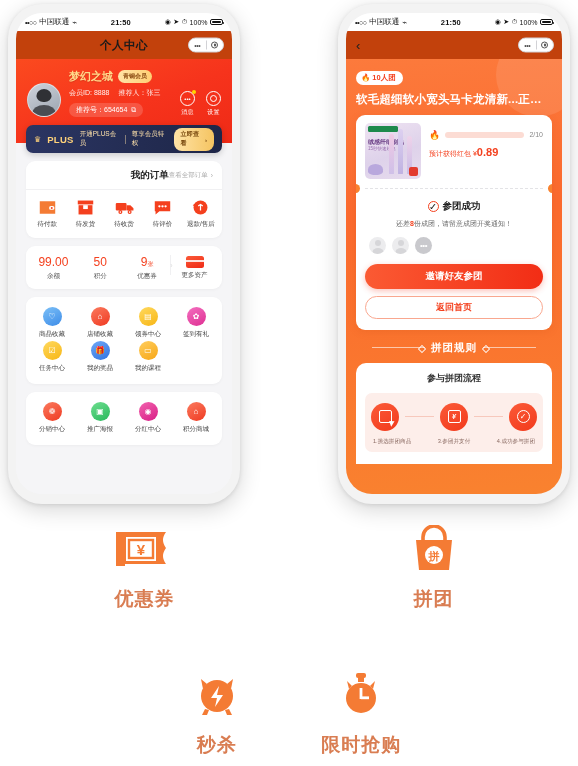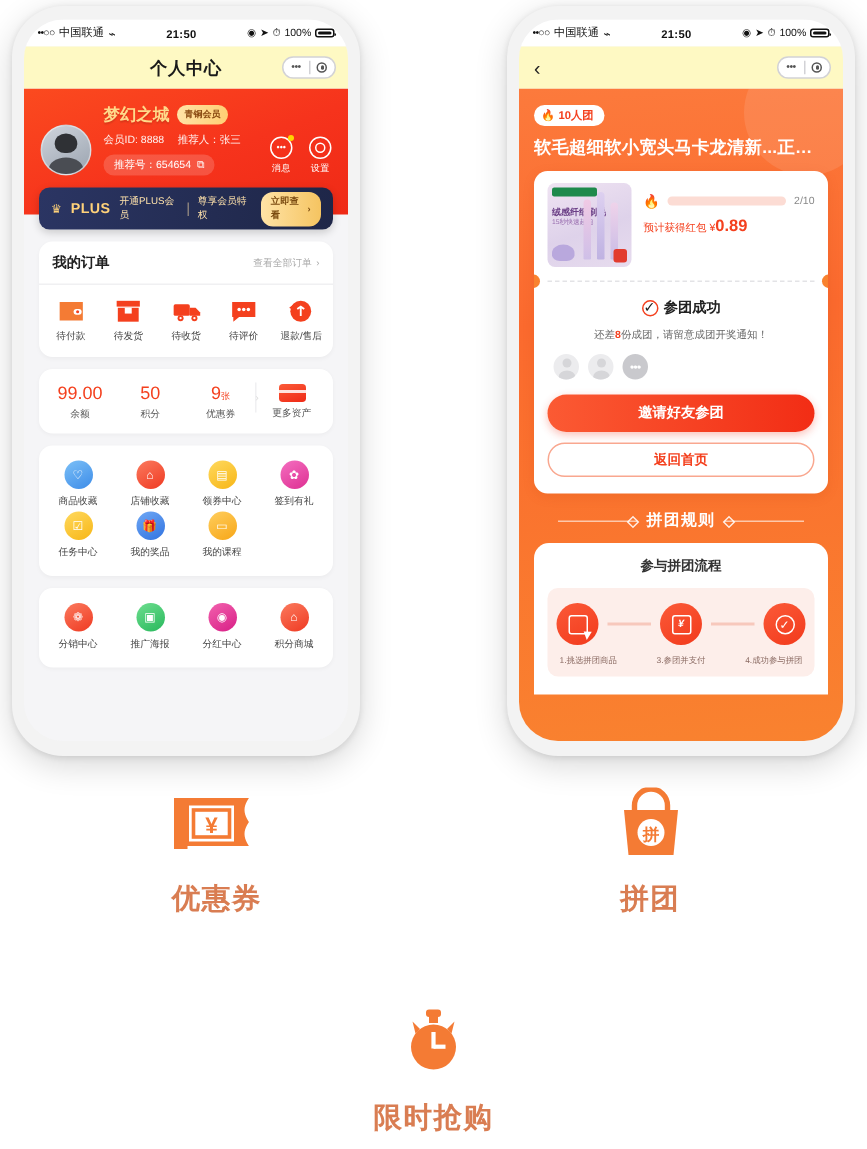--- a/index.html
+++ b/index.html
@@ -51,21 +51,21 @@
     position: relative; padding: 1px;
   }
   .sb-batt::after {
     content: ""; position: absolute; right: -2.2px; top: 1.8px;
     width: 1.2px; height: 2.6px; background: #111; border-radius: 0 1px 1px 0;
   }
   .sb-batt i { display: block; height: 100%; width: 100%; background: #111; border-radius: 1px; }
 
   
   .navbar {
-    height: 28px; background: #fef9c3;
+    height: 28px; background: #c2410c;
     display: flex; align-items: center;
     padding: 0 8px; position: relative;
   }
   .nav-title {
     position: absolute; left: 0; right: 0; text-align: center;
     font-size: 11.5px; font-weight: 700; color: #1a1a1a; letter-spacing: .5px;
   }
   .nav-back { font-size: 13px; color: #222; z-index: 2; padding-left: 2px; }
   .nav-caps {
     position: absolute; right: 8px; top: 50%; transform: translateY(-50%);
@@ -174,20 +174,21 @@
     width: 7px; height: 10px; border: 1.1px solid #fff; border-radius: 2px; display:block;
   }
   .bind-texts { flex: 1; min-width: 0; }
   .bind-title { font-size: 9px; font-weight: 700; color: #222; }
   .bind-desc { font-size: 6px; color: #a0a0a6; margin-top: 2.5px; }
   .chev { font-size: 8px; color: #c8c8cc; }
 
   .card-head {
     display: flex; align-items: center; padding: 8px 9px 7px;
     border-bottom: .7px solid #f0f0f2;
+    text-align: right;
   }
   .card-head .t { font-size: 9.5px; font-weight: 700; color: #222; flex: 1; }
   .card-head .more { font-size: 6.5px; color: #aaa; display:flex; align-items:center; gap:3px;}
 
   .order-row { display: flex; padding: 9px 2px 9px; }
   .order-item { flex: 1; text-align: center; }
   .order-item .lbl { font-size: 6.5px; color: #444; margin-top: 4px; display:block; }
   .oicon { width: 19px; height: 17px; margin: 0 auto; position: relative; }
 
   .asset-row { display: flex; align-items: flex-start; padding: 9px 4px 8px; }
@@ -750,20 +751,33 @@
       </div>
       <div class="flabel">拼团</div>
     </div>
   </div>
 
   <div class="frow frow2">
     <div class="spacer"></div>
     <div class="fcell">
       <div class="ficon">
         <svg width="52" height="48" viewBox="0 0 52 48">
+          <path class="svg-or" d="M10 8l6 5-4 5z"></path>
+          <path class="svg-or" d="M42 8l-6 5 4 5z"></path>
+          <circle cx="26" cy="25" r="16" class="svg-or"></circle>
+          <path class="svg-or" d="M14 38l-3 6h5l2-5z"></path>
+          <path class="svg-or" d="M38 38l3 6h-5l-2-5z"></path>
+          <path d="M28 15l-8 12h6l-2 9 8-12h-6z" fill="#fff"></path>
+        </svg>
+      </div>
+      <div class="flabel">秒杀</div>
+    </div>
+    <div class="fcell">
+      <div class="ficon">
+        <svg width="52" height="48" viewBox="0 0 52 48">
           <rect x="21" y="2" width="10" height="5" rx="2" class="svg-or"></rect>
           <rect x="23" y="6" width="6" height="5" class="svg-or"></rect>
           <path class="svg-or" d="M12 10l5 5-3 3z"></path>
           <path class="svg-or" d="M40 10l-5 5 3 3z"></path>
           <circle cx="26" cy="27" r="15" class="svg-or"></circle>
           <rect x="24.6" y="17" width="2.8" height="11" fill="#fff"></rect>
           <rect x="26" y="25.4" width="8" height="2.8" fill="#fff"></rect>
         </svg>
       </div>
       <div class="flabel">限时抢购</div>

